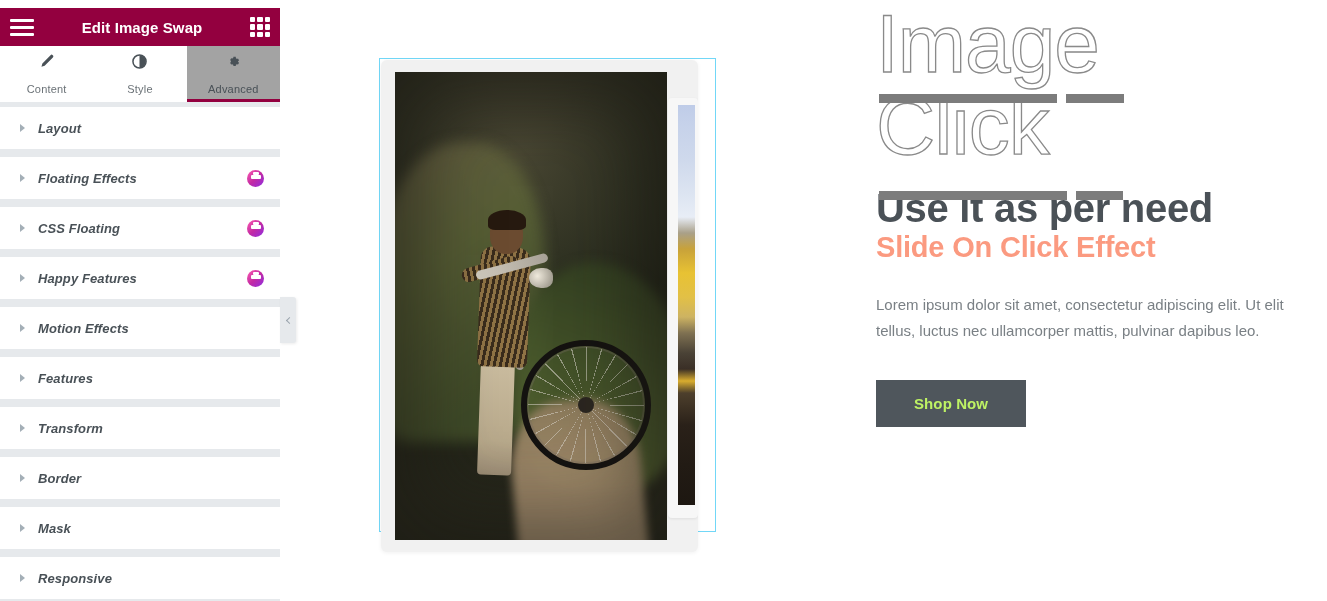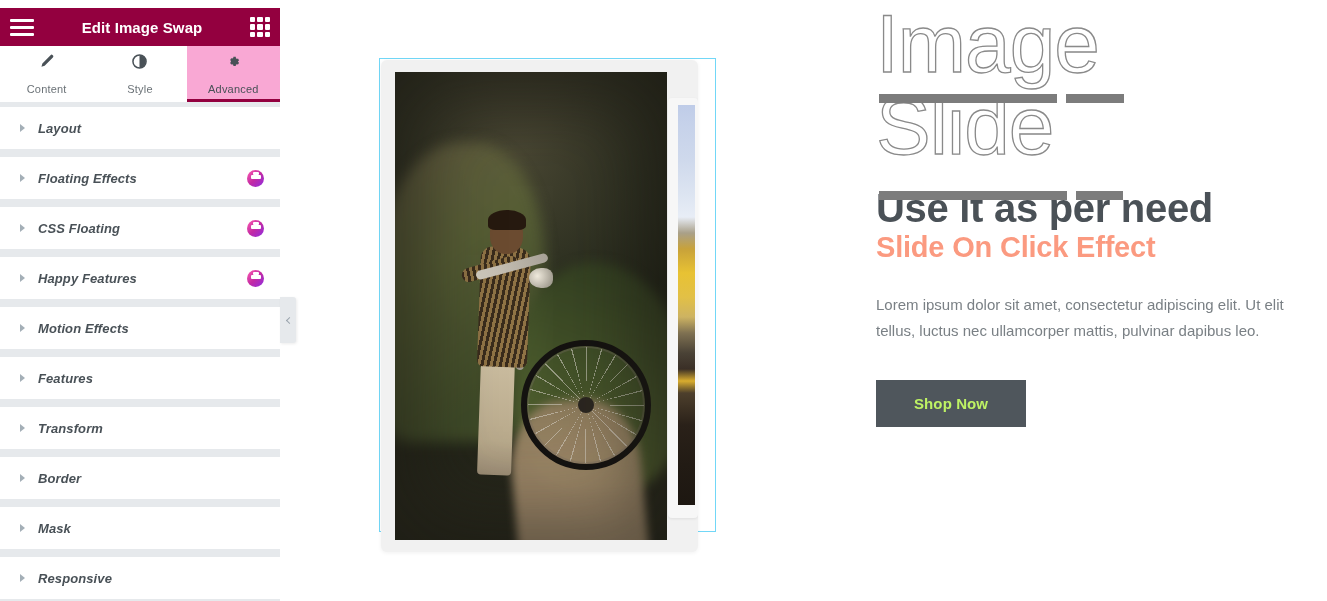--- a/index.html
+++ b/index.html
@@ -42,21 +42,21 @@
   .tabs {
     height: 57px; display: flex; background: #ffffff;
     flex: 0 0 57px; border-bottom: 1px solid #e6e9ec;
   }
   .tab {
     flex: 1; display: flex; flex-direction: column;
     align-items: center; justify-content: center;
     gap: 14px; cursor: pointer; position: relative;
     background: #ffffff;
   }
-  .tab.active { background: #f9a8d4; }
+  .tab.active { background: #a3a3a3; }
   .tab.active::after {
     content: ""; position: absolute; left: 0; right: 0; bottom: 0;
     height: 3px; background: #93003f;
   }
   .tab .tico { color: #495157; line-height: 1; height: 16px; display:flex; align-items:center; }
   .tab .tlabel { font-size: 11px; color: #6b7277; letter-spacing: .2px; }
   .tab.active .tlabel { color: #495157; }
 
   
   .sections { flex: 1; overflow: hidden; background: #e6e9ec; padding-top: 4px; }
@@ -414,21 +414,21 @@
       </div>
     </div>
 
     <div class="content">
 
       <div class="outline-title">
         <span class="otl-line">
           <span class="txt">Image</span>
         </span>
         <span class="otl-line">
-          <span class="txt">Slide</span>
+          <span class="txt">Click</span>
         </span>
         <span class="bar bar-a"></span>
         <span class="bar bar-b"></span>
         <span class="bar bar-c"></span>
         <span class="bar bar-d"></span>
       </div>
 
       <h1 class="heading">Use it as per need</h1>
       <h2 class="subheading">Slide On Click Effect</h2>
       <p class="para">Lorem ipsum dolor sit amet, consectetur adipiscing elit. Ut elit tellus, luctus nec ullamcorper mattis, pulvinar dapibus leo.</p>

